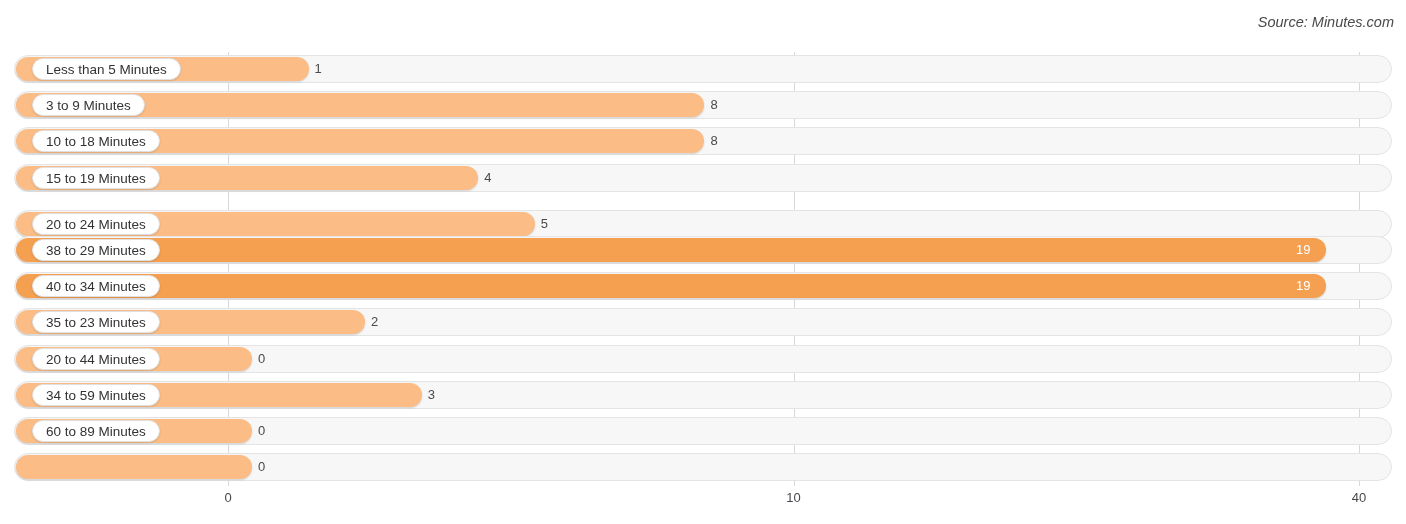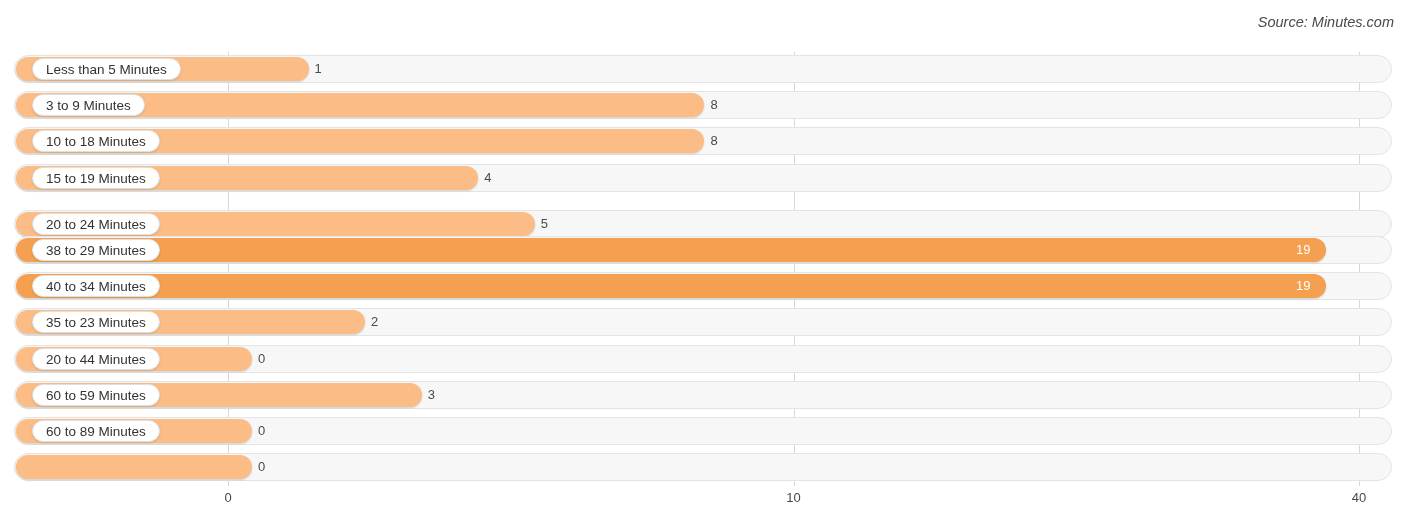--- a/index.html
+++ b/index.html
@@ -195,21 +195,21 @@
         </div>
         <div class="bar-row" style="top: 292.6px;">
           <div class="bar-track"></div>
           <div class="bar-fill light" style="width: 236px;"></div>
           <div class="bar-label-pill">20 to 44 Minutes</div>
           <div class="bar-value-out" style="left: 244px;">0</div>
         </div>
         <div class="bar-row" style="top: 328.8px;">
           <div class="bar-track"></div>
           <div class="bar-fill light" style="width: 405.65px;"></div>
-          <div class="bar-label-pill">60 to 59 Minutes</div>
+          <div class="bar-label-pill">34 to 59 Minutes</div>
           <div class="bar-value-out" style="left: 413.65px;">3</div>
         </div>
         <div class="bar-row" style="top: 365px;">
           <div class="bar-track"></div>
           <div class="bar-fill light" style="width: 236px;"></div>
           <div class="bar-label-pill">60 to 89 Minutes</div>
           <div class="bar-value-out" style="left: 244px;">0</div>
         </div>
         <div class="bar-row" style="top: 401.2px;">
           <div class="bar-track"></div>

